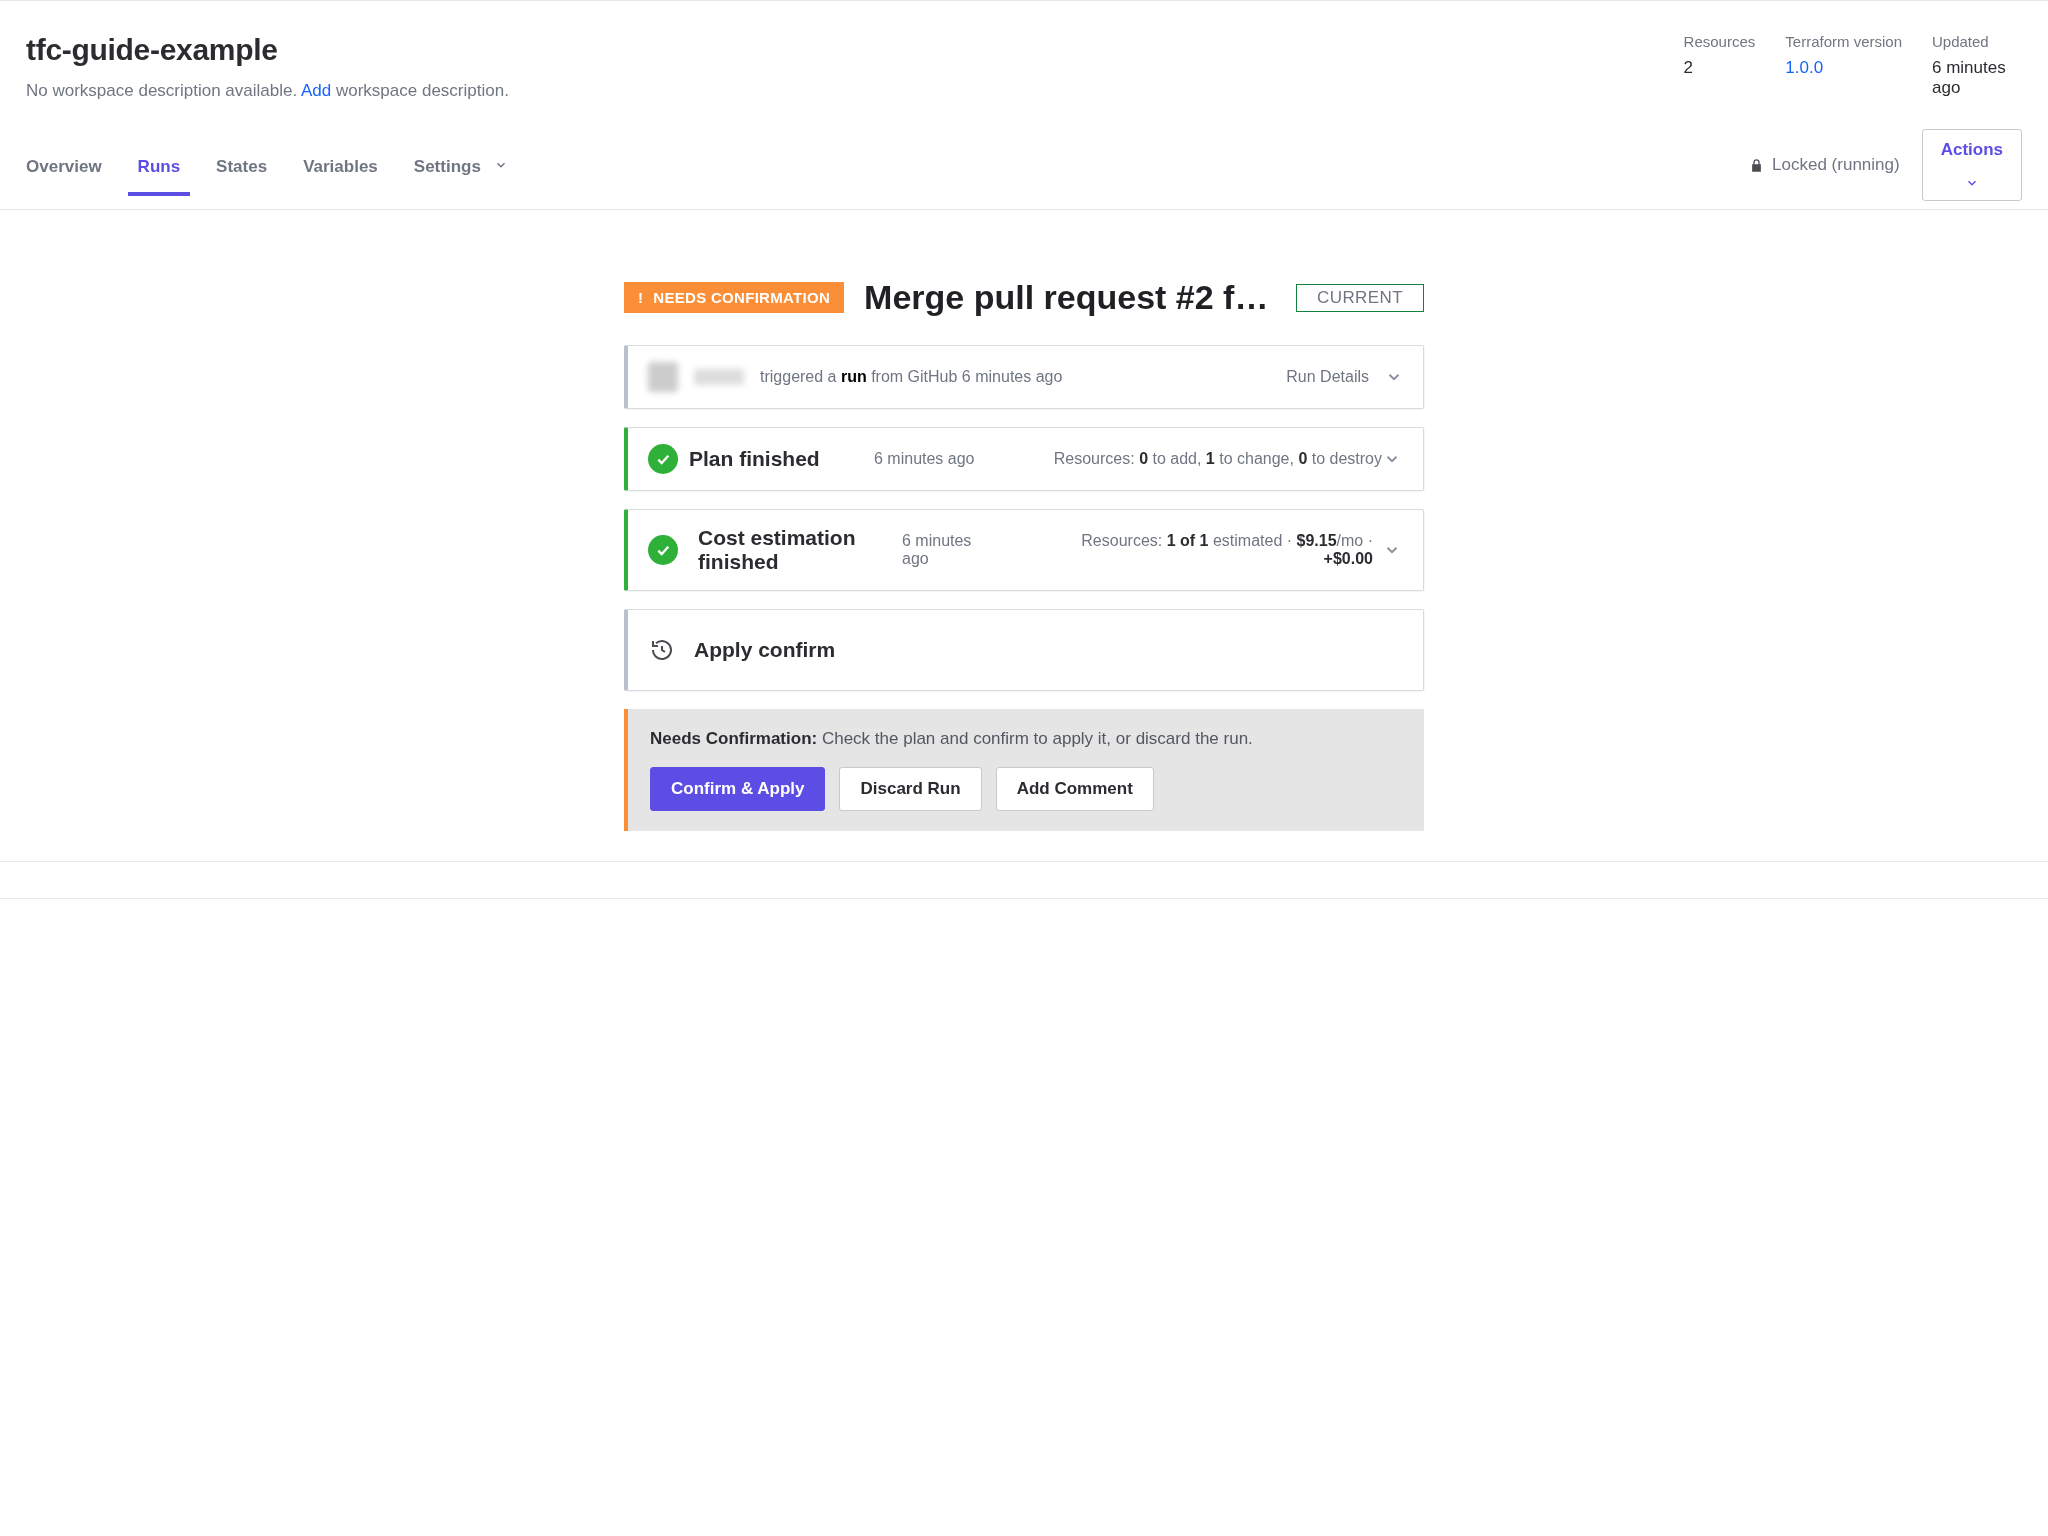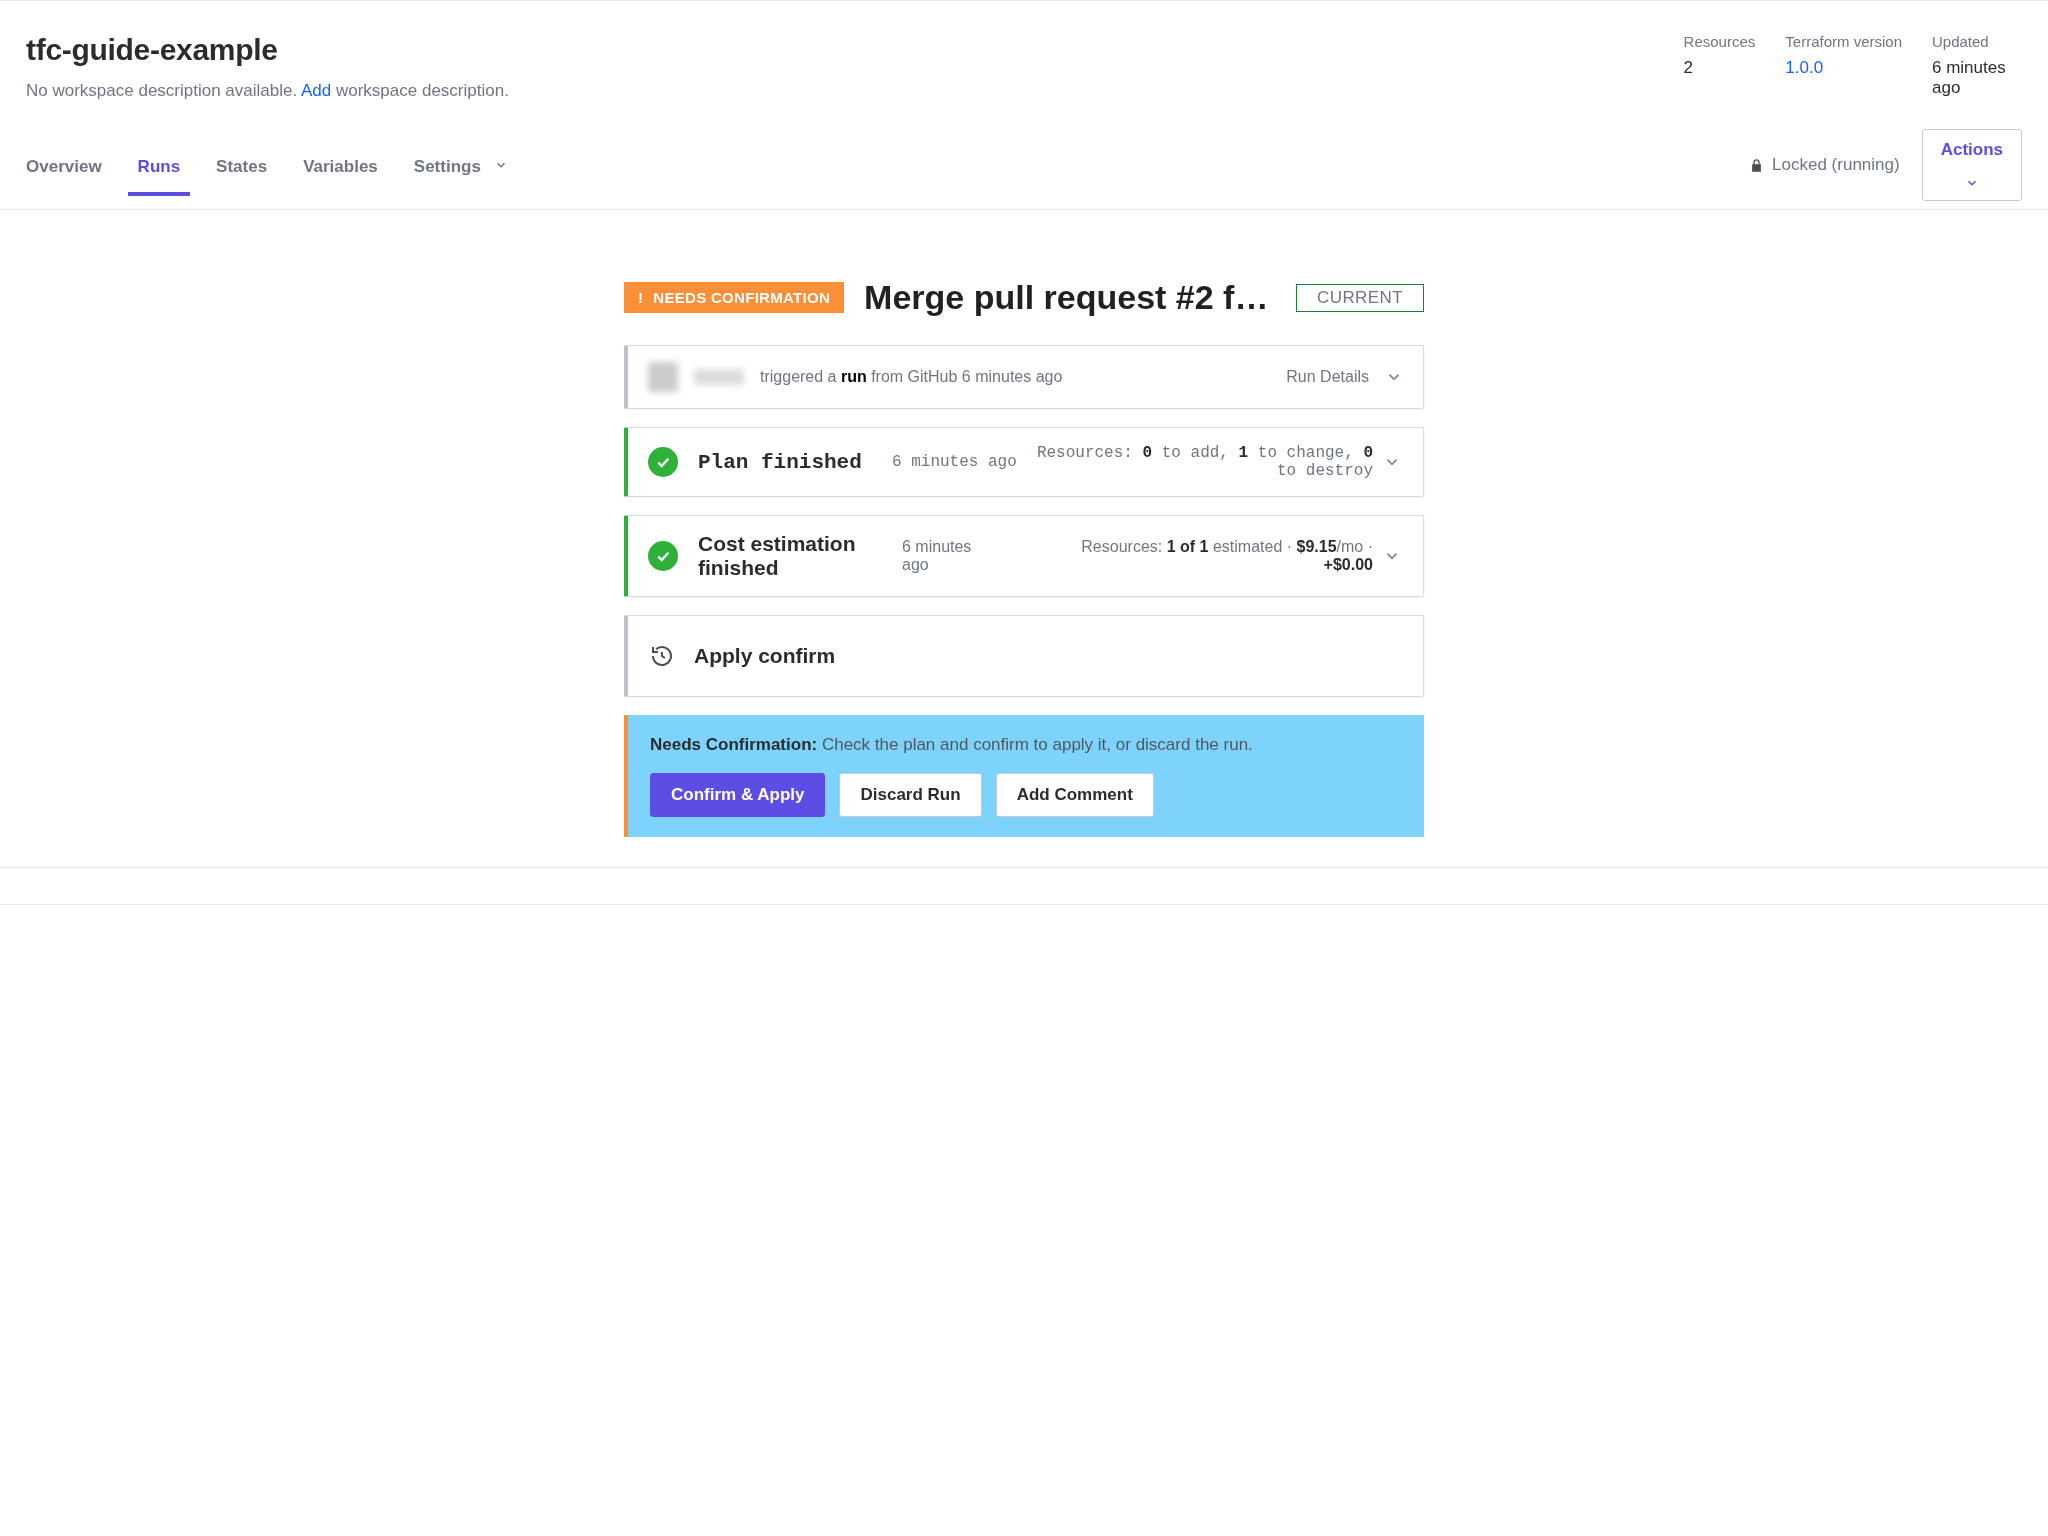--- a/index.html
+++ b/index.html
@@ -43,23 +43,23 @@
     .trigger-text b { color:#000000; font-weight:700; }
     .run-details { color:#6f7682; font-size:16px; font-weight:500;}
     .chev-icon { color:#8c909c; cursor:pointer; }
     .check-circ { width:30px; height:30px; border-radius:50%; background:#2eb039; display:flex; align-items:center; justify-content:center; flex-shrink:0;}
     .check-circ svg { width:16px; height:16px; }
     .pending-circ { width:28px; height:28px; display:flex; align-items:center; justify-content:center; flex-shrink:0; color:#6f7682;}
     .stage-title { font-weight:700; font-size:21px; color:#2a2c30; }
     .stage-time { color:#6f7682; font-size:16px; margin-left:4px;}
     .stage-right { color:#6f7682; font-size:16px; text-align:right;}
     .stage-right b { color:#2a2c30; font-weight:700;}
-    .grid-plan { display:grid; grid-template-columns: 40px 180px 130px 1fr 20px; align-items:center; gap:10px; width:100%;font-family:Liberation Mono, monospace;}
+    .grid-plan { display:grid; grid-template-columns: 40px 180px 130px 1fr 20px; align-items:center; gap:1px; width:100%;}
     .grid-cost { display:grid; grid-template-columns: 40px 190px 90px 1fr 20px; align-items:center; gap:10px; width:100%;}
-    .confirm-box { border-left:4px solid #fa8f37; background:#7dd3fc; padding:20px 22px; }
+    .confirm-box { border-left:4px solid #fa8f37; background:#e5e5e5; padding:20px 22px; }
     .confirm-text { color:#525761; font-size:17px; margin-bottom:18px;}
     .confirm-text b { color:#2a2c30; font-weight:700;}
     .btn-row { display:flex; gap:14px; }
     .btn { border-radius:3px; padding:11px 20px; font-size:17px; font-weight:600; cursor:pointer; }
     .btn-primary { background:#5c4ee5; color:#fff; border:1px solid #5c4ee5; font-weight:700;}
     .btn-secondary { background:#fff; color:#2a2c30; border:1px solid #c6c9cf; }
     .bottom-rule { border-top:1px solid #e4e6ea; margin-top:36px;}
     svg { display:block; }
   </style>
 </head>

